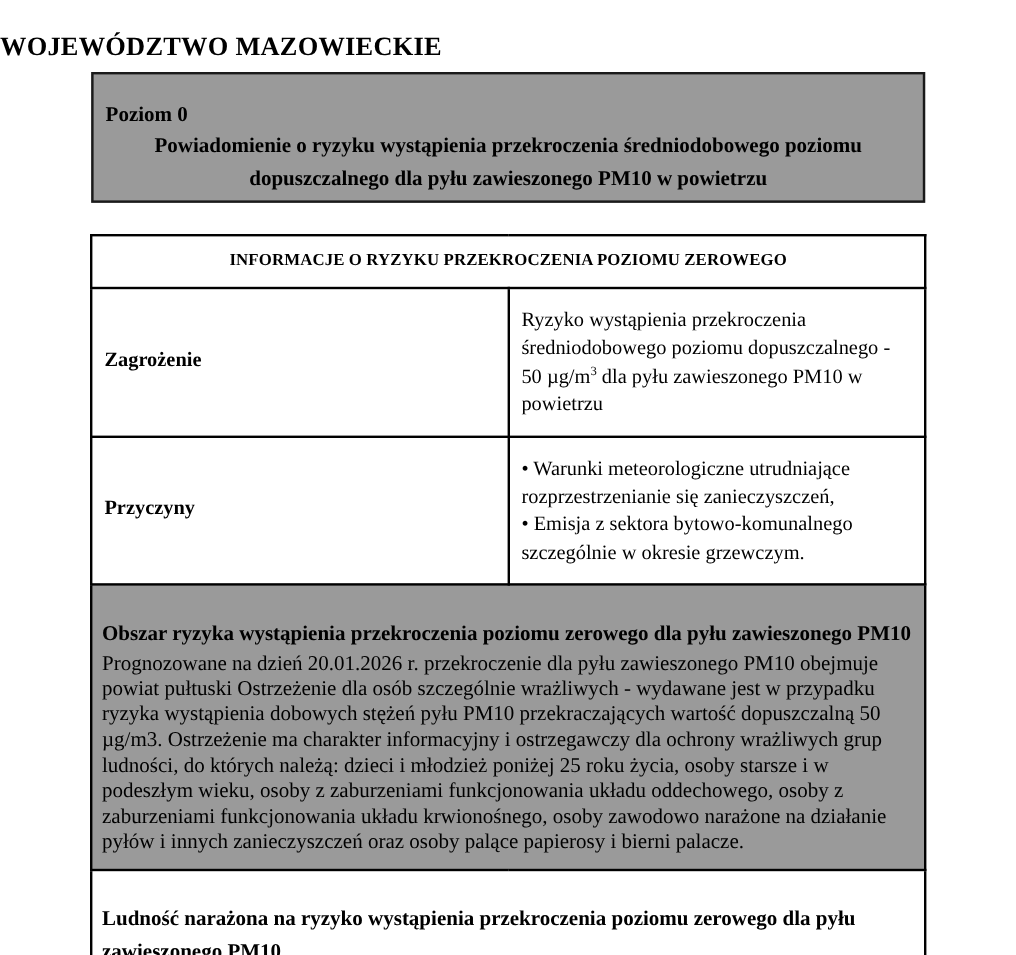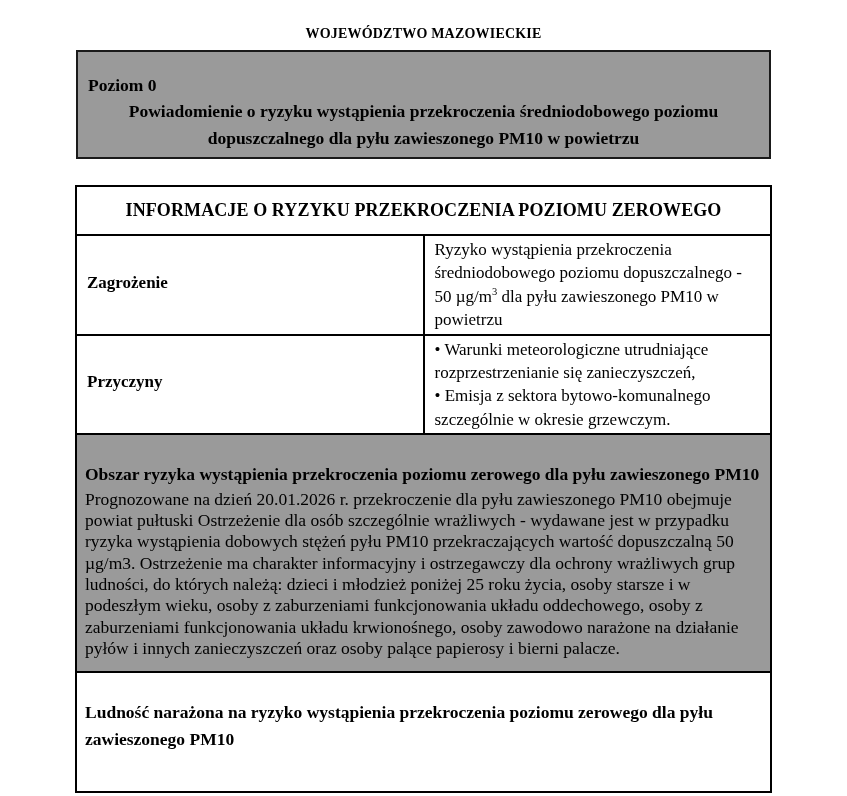--- a/index.html
+++ b/index.html
@@ -10,23 +10,23 @@
   html,body{background:#ffffff;}
   body{
     width:847px;height:796px;
     font-family:"Liberation Serif","DejaVu Serif",serif;
     color:#000;
     overflow:hidden;
   }
   .doc{width:847px;position:relative;}
   .doc-title{
     margin-top:26px;
-    text-align:center;
+    text-align:left;
     font-weight:bold;
-    font-size:14px;
+    font-size:22px;
     letter-spacing:0.2px;
   }
   .banner{
     width:695px;
     margin:8px auto 0 auto;
     background:var(--section-bg);
     border:2px solid #1a1a1a;
     padding:20px 10px 6px 10px;
     font-weight:bold;
     font-size:17.5px;
@@ -38,38 +38,38 @@
     width:697px;
     margin:26px auto 0 auto;
     border-collapse:collapse;
     table-layout:fixed;
   }
   table.info-table th,
   table.info-table td{
     border:2px solid var(--border-col);
   }
   th.tbl-header{
-    font-size:18px;
+    font-size:14px;
     font-weight:bold;
     text-align:center;
     padding:13px 6px;
     letter-spacing:0.1px;
   }
   td.cell-label{
     width:220px;
     font-weight:bold;
     font-size:17px;
     line-height:1.65;
     padding:4px 8px 8px 10px;
     vertical-align:middle;
   }
   td.cell-value{
     font-size:17px;
     line-height:1.38;
-    padding:2px 10px;
+    padding:14px 10px;
     vertical-align:middle;
   }
   td.cell-value sup{
     font-size:0.62em;
     vertical-align:super;
     line-height:0;
   }
   tr.r-zagrozenie{height:80px;}
   tr.r-czas{height:63px;}
   tr.r-przyczyny{height:93px;}

